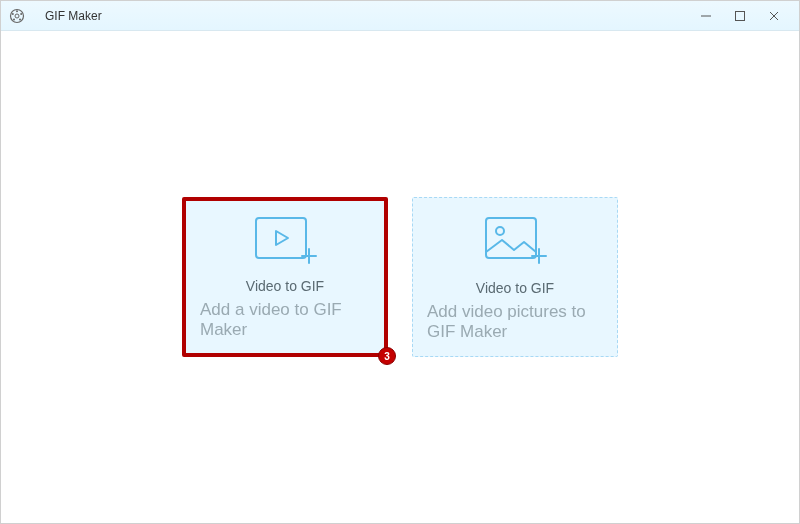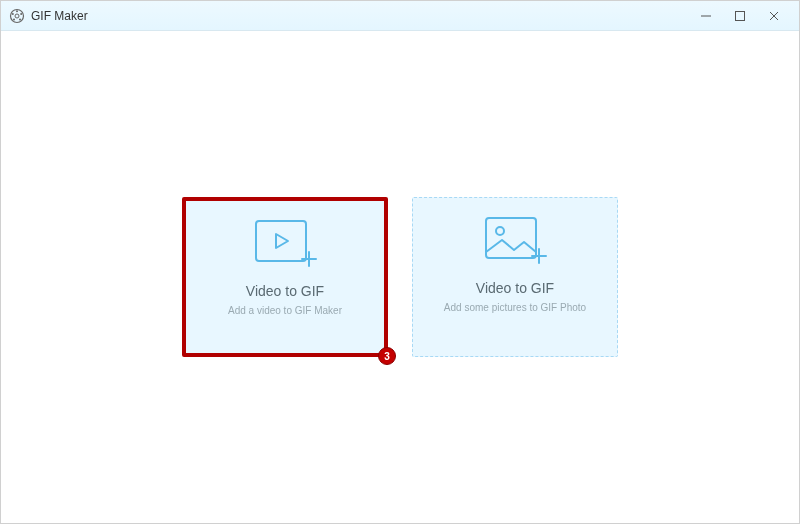--- a/index.html
+++ b/index.html
@@ -21,21 +21,21 @@
       height: 30px;
       background: linear-gradient(180deg, #edf9ff 0%, #e4f6ff 100%);
       display: flex;
       align-items: center;
       padding: 0 8px;
       border-bottom: 1px solid #d8e8f0;
     }
     .titlebar-left {
       display: flex;
       align-items: center;
-      gap: 6px;
+      gap: 20px;
     }
     .app-icon {
       width: 16px;
       height: 16px;
       display: flex;
       align-items: center;
       justify-content: center;
     }
     .app-title {
       font-size: 12px;
@@ -67,21 +67,21 @@
     }
     .card {
       width: 206px;
       height: 160px;
       background: #e8f7ff;
       border: 1.5px dashed #a8d9f5;
       border-radius: 2px;
       display: flex;
       flex-direction: column;
       align-items: center;
-      justify-content: flex-start;
+      justify-content: center;
       padding: 14px;
       cursor: pointer;
       position: relative;
     }
     .card.highlight {
       border: 4px solid #b00000;
       border-radius: 2px;
       background: #e8f7ff;
     }
     .card-icon {
@@ -90,21 +90,21 @@
       align-items: center;
       justify-content: center;
       margin-bottom: 10px;
     }
     .card-title {
       font-size: 14px;
       color: #5a6a72;
       margin-bottom: 6px;
     }
     .card-sub {
-      font-size: 10px;
+      font-size: 17px;
       color: #9aaab2;
     }
     .annot-badge {
       position: absolute;
       right: -12px;
       bottom: -12px;
       width: 18px;
       height: 18px;
       border-radius: 50%;
       background: #c40000;
@@ -175,16 +175,16 @@
       <div class="card-icon">
         <svg width="70" height="54" viewBox="0 0 70 54">
           <rect x="6" y="4" width="50" height="40" rx="3" fill="none" stroke="#59b8e8" stroke-width="2"></rect>
           <circle cx="20" cy="17" r="4" fill="none" stroke="#59b8e8" stroke-width="2"></circle>
           <polyline points="6,38 22,26 34,36 44,28 56,38" fill="none" stroke="#59b8e8" stroke-width="2" stroke-linejoin="round"></polyline>
           <line x1="52" y1="42" x2="66" y2="42" stroke="#59b8e8" stroke-width="2" stroke-linecap="round"></line>
           <line x1="59" y1="35" x2="59" y2="49" stroke="#59b8e8" stroke-width="2" stroke-linecap="round"></line>
         </svg>
       </div>
       <div class="card-title">Video to GIF</div>
-      <div class="card-sub">Add some pictures to GIF Photo</div>
+      <div class="card-sub">Add video pictures to GIF Maker</div>
     </div>
   </div>
 </div>
 
 </body></html>

